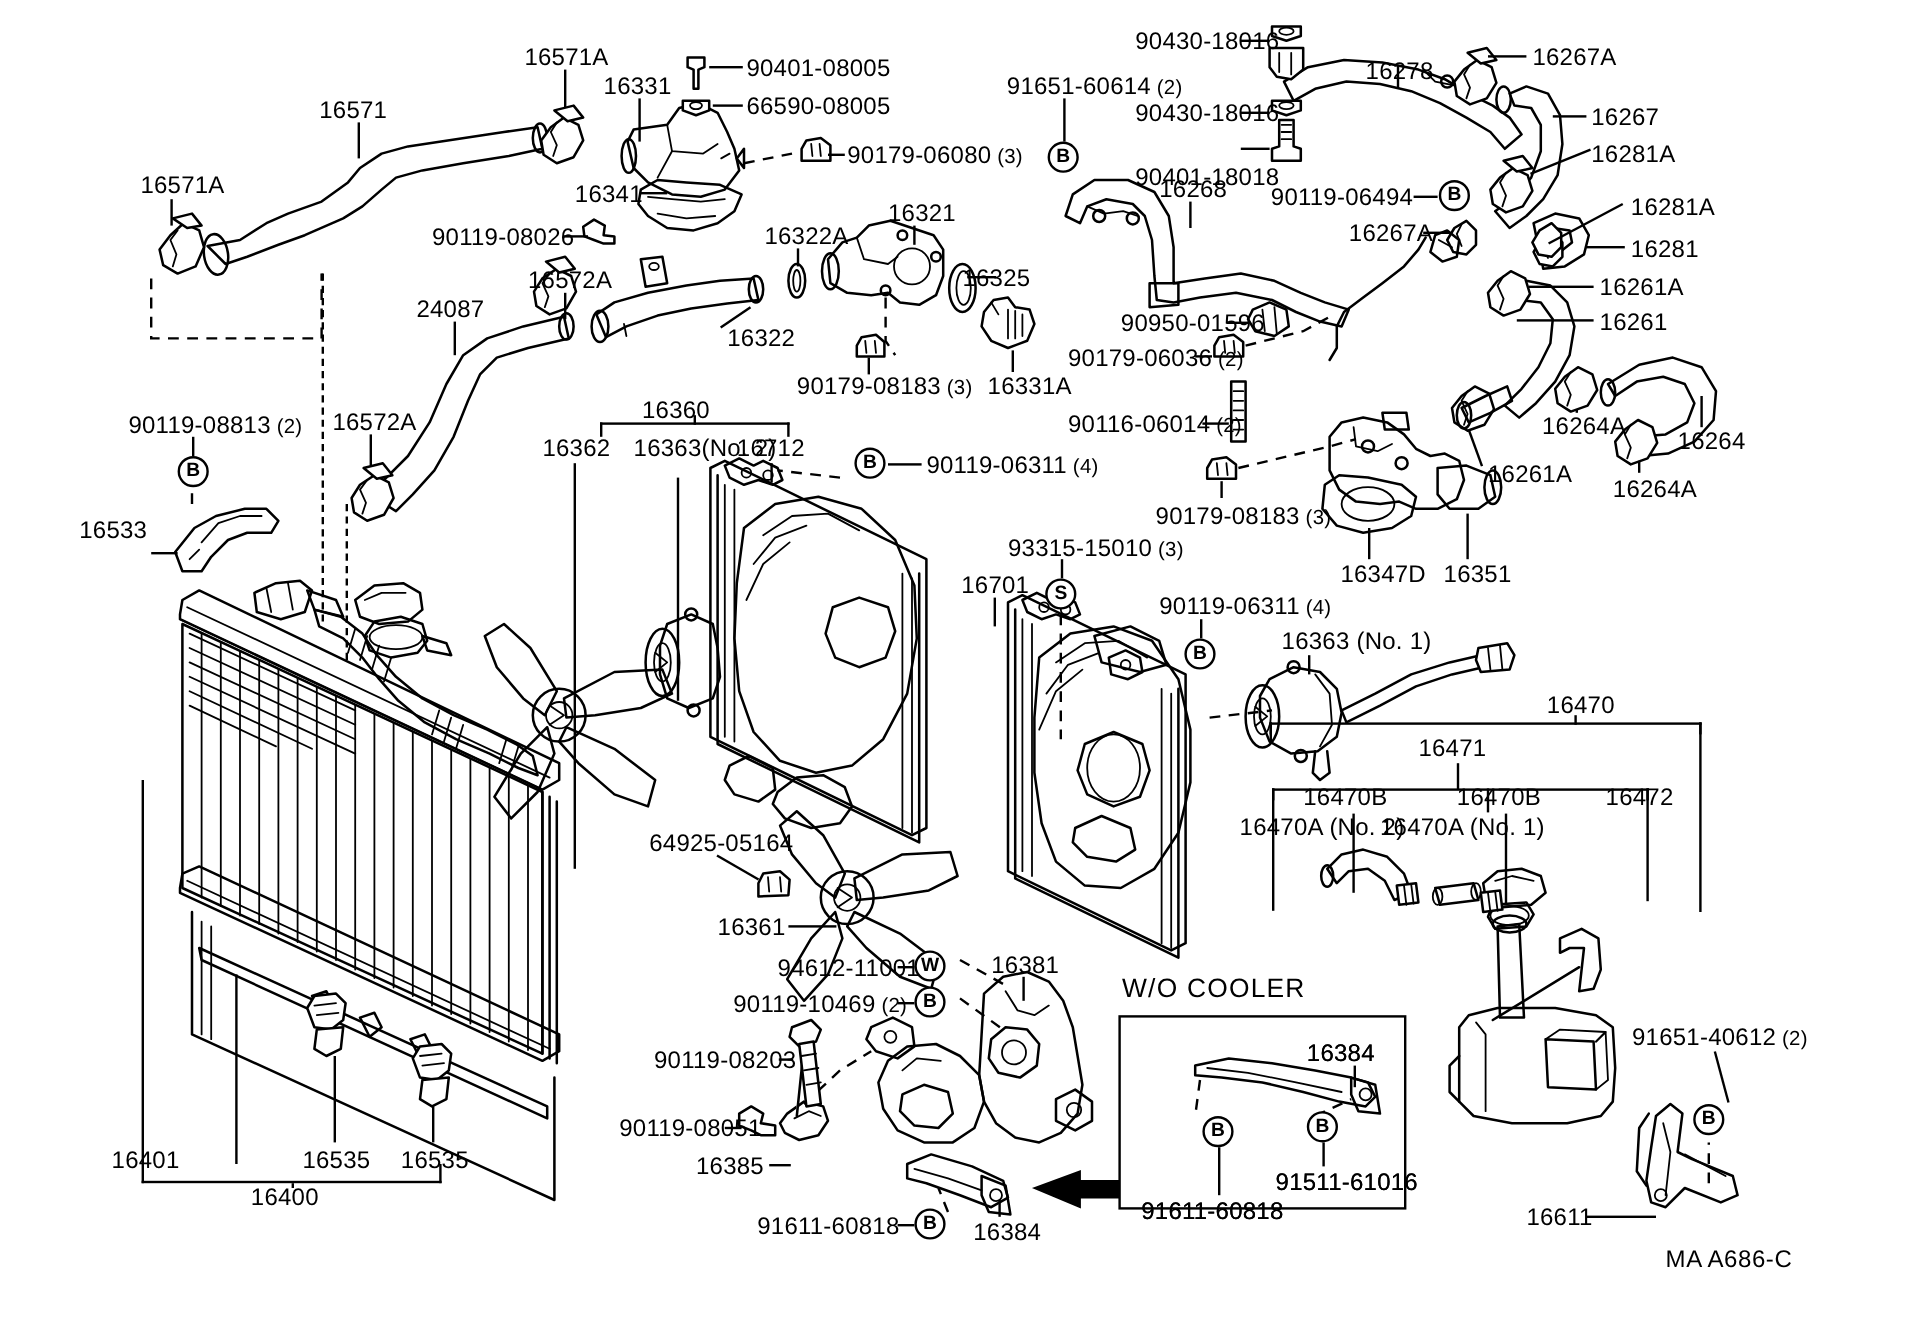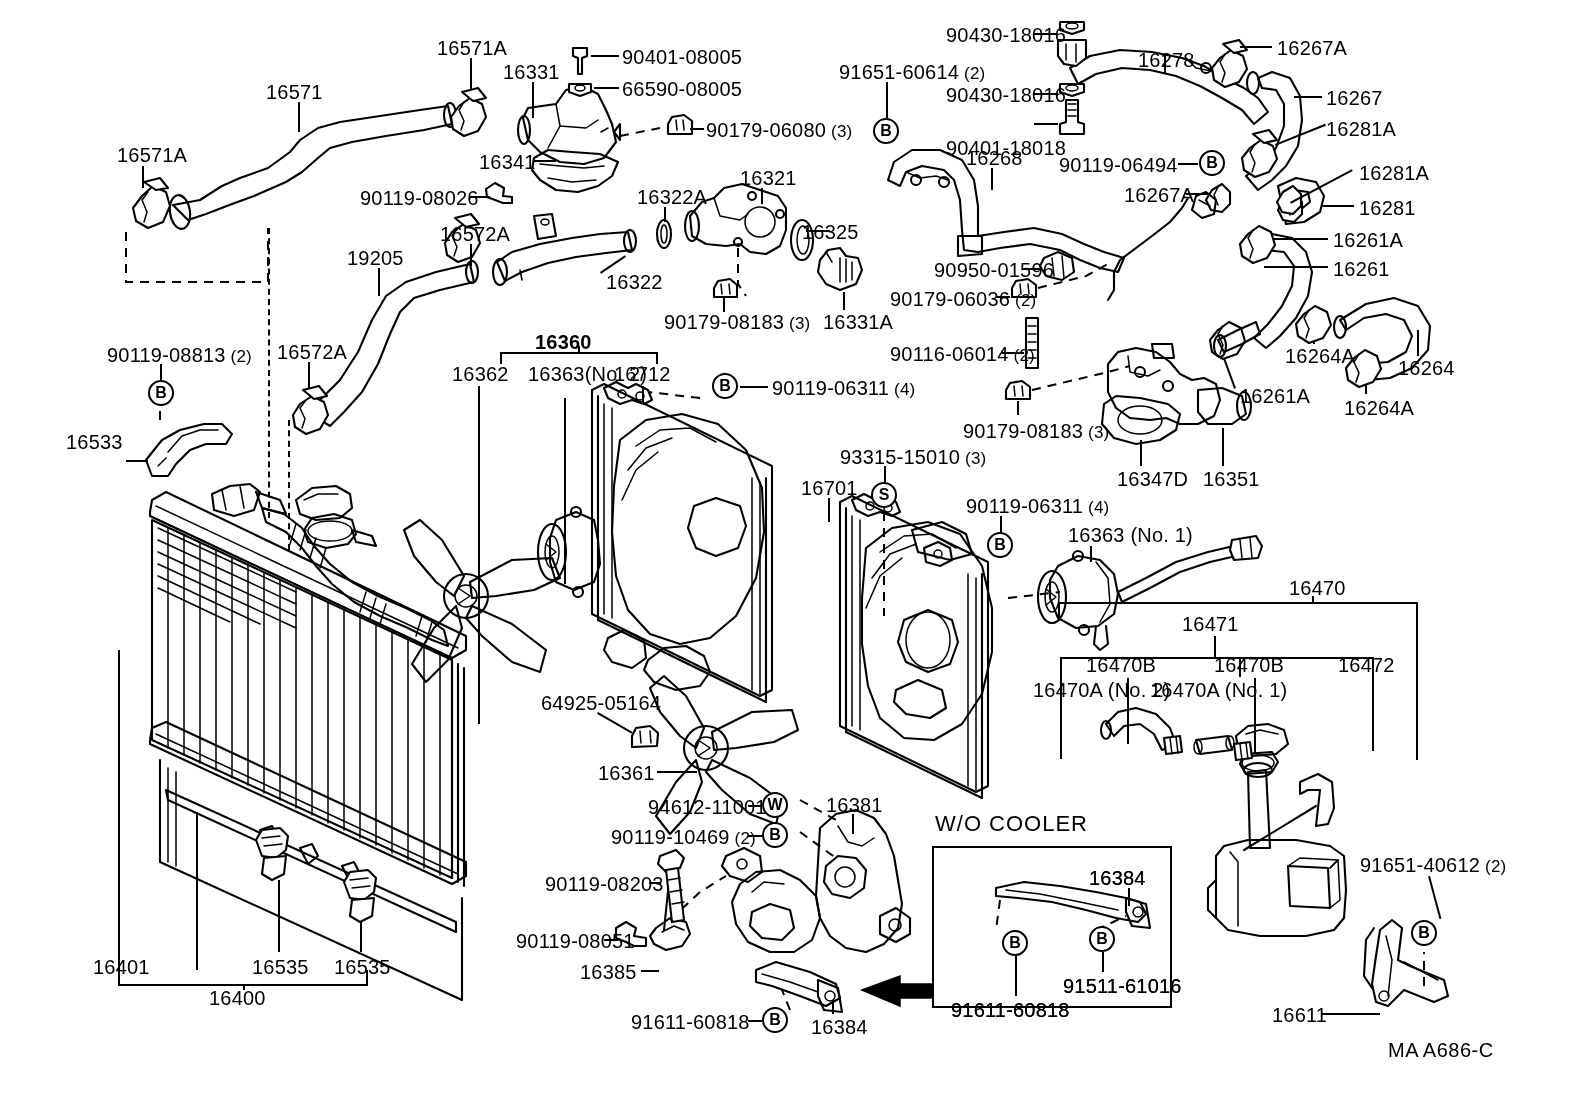--- a/index.html
+++ b/index.html
@@ -687,21 +687,21 @@
       <div class="lbl" style="left: 266px; top: 82px;"><span>16571</span></div>
       <div class="lbl" style="left: 437px; top: 38px;"><span>16571A</span></div>
       <div class="lbl" style="left: 117px; top: 145px;"><span>16571A</span></div>
       <div class="lbl" style="left: 503px; top: 62px;"><span>16331</span></div>
       <div class="lbl" style="left: 622px; top: 47px;"><span>90401-08005</span></div>
       <div class="lbl" style="left: 622px; top: 79px;"><span>66590-08005</span></div>
       <div class="lbl" style="left: 706px; top: 120px;"><span>90179-06080</span><span class="paren"> (3)</span></div>
       <div class="lbl" style="left: 479px; top: 152px;"><span>16341</span></div>
       <div class="lbl" style="left: 360px; top: 188px;"><span>90119-08026</span></div>
       <div class="lbl" style="left: 440px; top: 224px;"><span>16572A</span></div>
-      <div class="lbl" style="left: 347px; top: 248px;"><span>19205</span></div>
+      <div class="lbl" style="left: 347px; top: 248px;"><span>24087</span></div>
       <div class="lbl" style="left: 637px; top: 187px;"><span>16322A</span></div>
       <div class="lbl" style="left: 606px; top: 272px;"><span>16322</span></div>
       <div class="lbl" style="left: 740px; top: 168px;"><span>16321</span></div>
       <div class="lbl" style="left: 802px; top: 222px;"><span>16325</span></div>
       <div class="lbl" style="left: 664px; top: 312px;"><span>90179-08183</span><span class="paren"> (3)</span></div>
       <div class="lbl" style="left: 823px; top: 312px;"><span>16331A</span></div>
       <div class="lbl" style="left: 946px; top: 25px;"><span>90430-18016</span></div>
       <div class="lbl" style="left: 1138px; top: 34px; margin-top: 16px;"><span>16278</span></div>
       <div class="lbl" style="left: 839px; top: 62px;"><span>91651-60614</span><span class="paren"> (2)</span></div>
       <div class="lbl" style="left: 946px; top: 85px;"><span>90430-18016</span></div>
@@ -725,21 +725,21 @@
       <div class="lbl" style="left: 1398px; top: 358px;"><span>16264</span></div>
       <div class="lbl" style="left: 1344px; top: 398px;"><span>16264A</span></div>
       <div class="lbl" style="left: 1117px; top: 469px;"><span>16347D</span></div>
       <div class="lbl" style="left: 1203px; top: 469px;"><span>16351</span></div>
       <div class="lbl" style="left: 107px; top: 345px;"><span>90119-08813</span><span class="paren"> (2)</span></div>
       <div class="lbl" style="left: 66px; top: 432px;"><span>16533</span></div>
       <div class="lbl" style="left: 277px; top: 342px;"><span>16572A</span></div>
       <div class="lbl" style="left: 452px; top: 364px;"><span>16362</span></div>
       <div class="lbl" style="left: 528px; top: 364px;"><span>16363</span><span class="sub">(No. 2)</span></div>
       <div class="lbl" style="left: 614px; top: 364px;"><span>16712</span></div>
-      <div class="lbl" style="left: 535px; top: 332px; font-weight: bold;"><span>16360</span></div>
+      <div class="lbl" style="left: 535px; top: 332px;"><span>16360</span></div>
       <div class="lbl" style="left: 772px; top: 378px;"><span>90119-06311</span><span class="paren"> (4)</span></div>
       <div class="lbl" style="left: 840px; top: 447px;"><span>93315-15010</span><span class="paren"> (3)</span></div>
       <div class="lbl" style="left: 801px; top: 478px;"><span>16701</span></div>
       <div class="lbl" style="left: 966px; top: 496px;"><span>90119-06311</span><span class="paren"> (4)</span></div>
       <div class="lbl" style="left: 1068px; top: 525px;"><span>16363</span><span class="sm"> (No. 1)</span></div>
       <div class="lbl" style="left: 1289px; top: 578px;"><span>16470</span></div>
       <div class="lbl" style="left: 1182px; top: 614px;"><span>16471</span></div>
       <div class="lbl" style="left: 1086px; top: 655px;"><span>16470B</span></div>
       <div class="lbl" style="left: 1214px; top: 655px;"><span>16470B</span></div>
       <div class="lbl" style="left: 1338px; top: 655px;"><span>16472</span></div>

